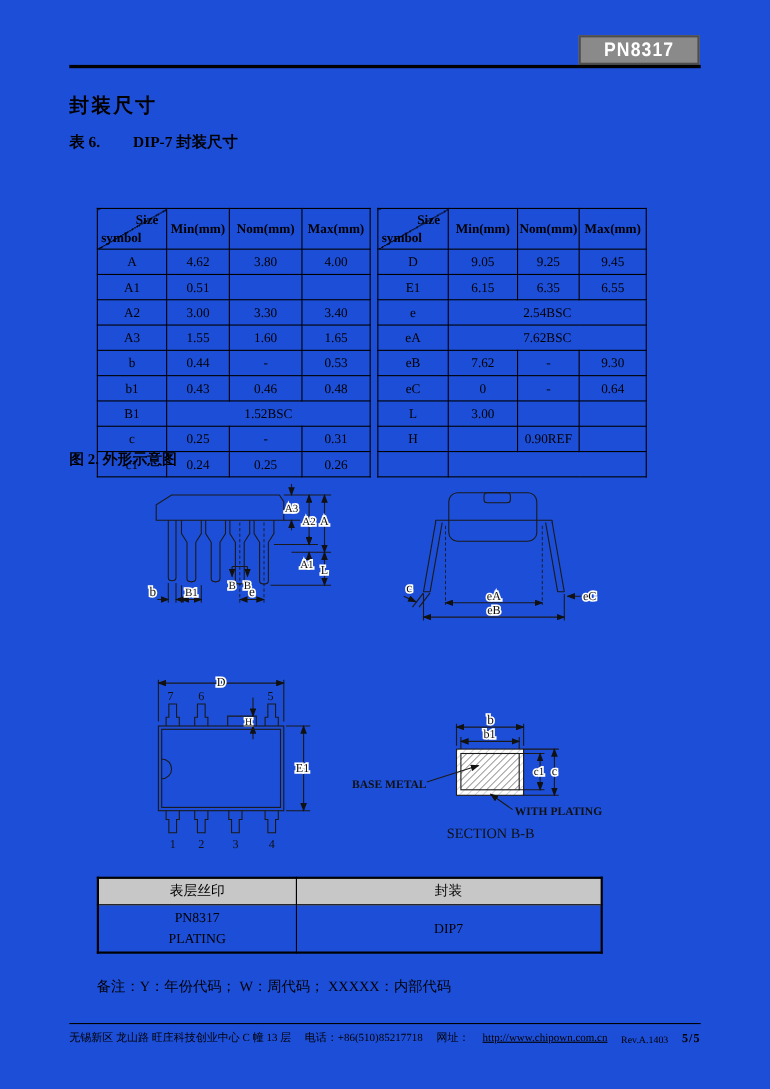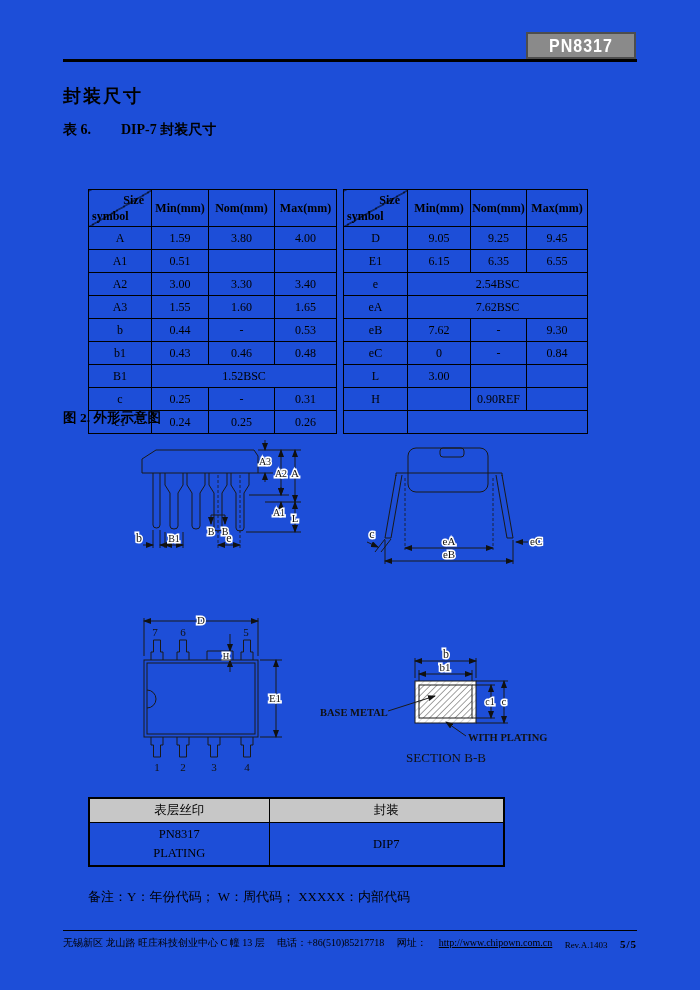--- a/index.html
+++ b/index.html
@@ -29,21 +29,21 @@
   .fig-caption{position:absolute;left:63px;top:409px;font-size:13.5px;font-weight:700;}
 
   .fig{position:absolute;}
   svg text{font-family:"Liberation Serif","DejaVu Serif",serif;fill:#111;}
   svg .ln{stroke:#1a1a1a;stroke-width:1;fill:none;}
   svg .dash{stroke:#1a1a1a;stroke-width:0.8;fill:none;stroke-dasharray:3,2;}
   svg .hl{paint-order:stroke;stroke:#fff;stroke-width:3px;fill:#111;}
 
   
   .markwrap{position:absolute;left:88px;top:797px;}
-  table.mark{border-collapse:collapse;border:2px solid #000;font-size:12.5px;table-layout:fixed;width:417px;}
+  table.mark{border-collapse:collapse;border:2px solid #000;font-size:12.5px;table-layout:fixed;width:460px;}
   table.mark td{border:1px solid #000;text-align:center;}
   table.mark tr.mh td{background:#c7c7c7;height:21px;}
   table.mark .two td{height:40px;line-height:19px;}
   .note{position:absolute;left:88px;top:888px;font-size:13px;}
 
   
   .frule{position:absolute;left:63px;top:930px;width:574px;height:1px;background:#000;}
   .footer{position:absolute;left:63px;top:936px;width:574px;display:flex;
       justify-content:space-between;align-items:flex-end;font-size:10px;white-space:nowrap;}
   .footer a{color:#000;text-decoration:underline;margin-left:12px;}
@@ -79,21 +79,21 @@
         <td class="diag">
           <span class="size">Size</span>
           <span class="sym">symbol</span>
         </td>
         <td>Min(mm)</td>
         <td>Nom(mm)</td>
         <td>Max(mm)</td>
       </tr>
       <tr>
             <td>A</td>
-            <td>1.59</td>
+            <td>4.62</td>
             <td>3.80</td>
             <td>4.00</td>
           </tr>
       <tr>
             <td>A1</td>
             <td>0.51</td>
             <td></td>
             <td></td>
           </tr>
       <tr>
@@ -179,21 +179,21 @@
       <tr>
             <td>eB</td>
             <td>7.62</td>
             <td>-</td>
             <td>9.30</td>
           </tr>
       <tr>
             <td>eC</td>
             <td>0</td>
             <td>-</td>
-            <td>0.84</td>
+            <td>0.64</td>
           </tr>
       <tr>
             <td>L</td>
             <td>3.00</td>
             <td></td>
             <td></td>
           </tr>
       <tr>
             <td>H</td>
             <td></td>

